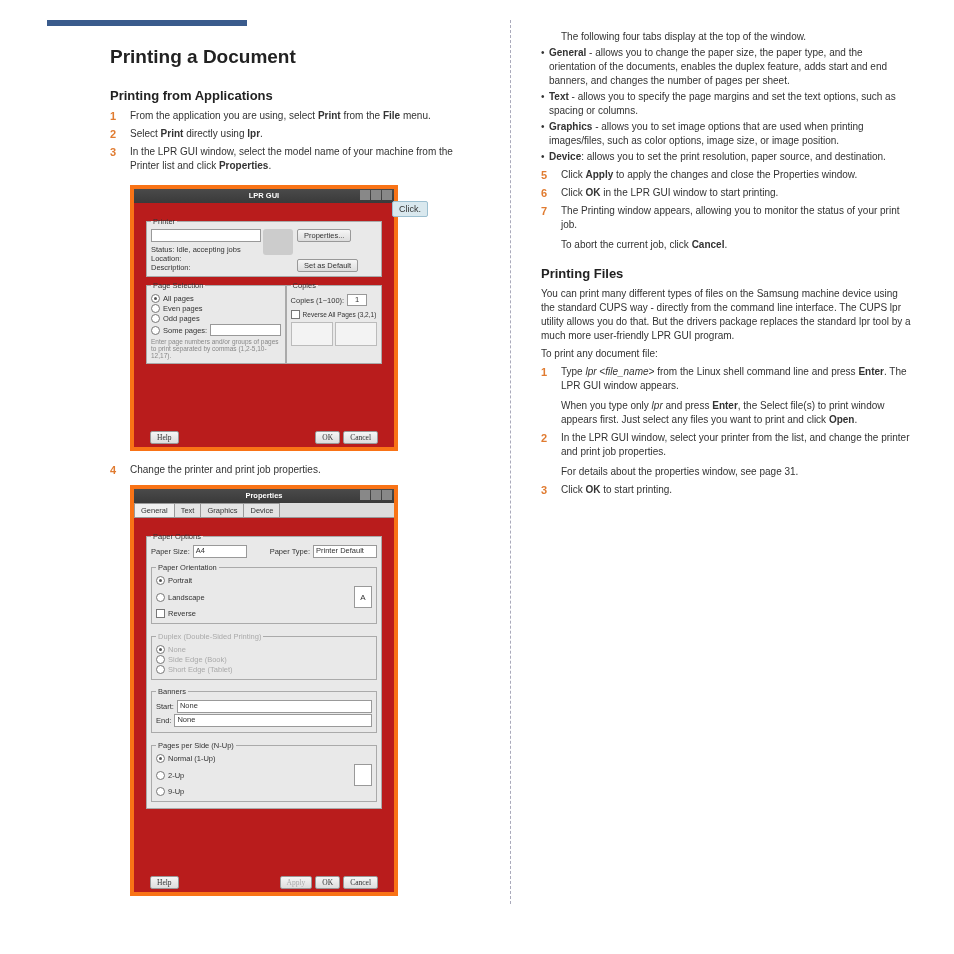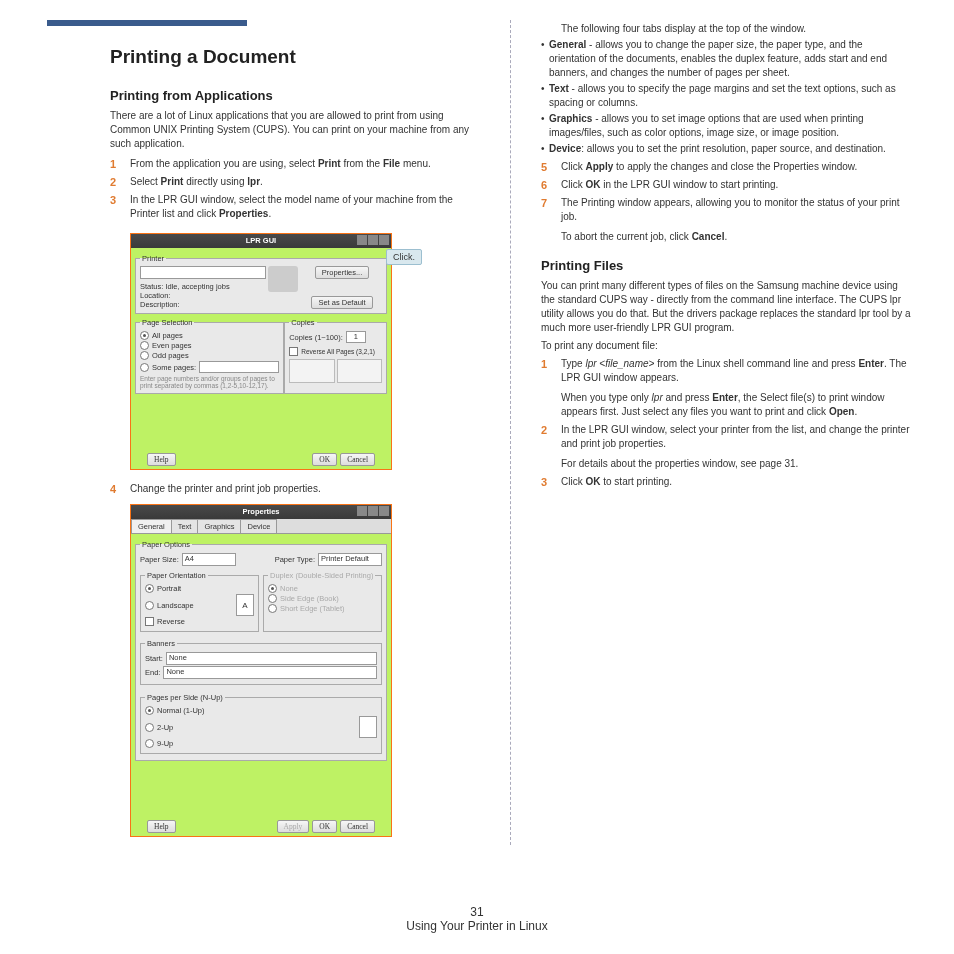--- a/index.html
+++ b/index.html
@@ -32,61 +32,61 @@
     margin-left: -63px;
     margin-bottom: 20px;
   }
   h1 { font-size: 19px; font-weight: bold; margin: 12px 0 20px 0; color:#222;}
   h2 { font-size: 13px; font-weight: bold; margin: 14px 0 6px 0; color:#222;}
   p { margin: 4px 0; line-height: 1.4; font-size:10px;}
   .intro { margin-bottom:6px; }
   ol.steps { list-style:none; padding:0; margin:4px 0; }
   ol.steps > li { padding-left: 20px; position:relative; margin:4px 0; line-height:1.4;}
   ol.steps > li .num { position:absolute; left:0; top:0; color:#e07b30; font-weight:bold; font-size:11px;}
-  .sub { margin-left:20px; line-height:1.4; margin-top:2px; margin-bottom:2px;}
+  .sub { margin-left:20px; line-height:1.4; margin-top:10px; margin-bottom:2px;}
   ul.bullets { list-style:none; padding:0; margin:2px 0 2px 0;}
   ul.bullets li { padding-left:8px; position:relative; margin:2px 0; line-height:1.4;}
   ul.bullets li::before { content:"•"; position:absolute; left:0; }
   .italic { font-style: italic; }
 
   
   .mock {
-    border:1px solid #f97316;
-    background:#bef264;
+    border:4px solid #f97316;
+    background:#b91c1c;
     font-size:7.5px;
     color:#333;
     position: relative;
     margin: 8px 0 8px 20px;
   }
   .mock .titlebar {
     background: linear-gradient(#4a4a4a,#3a3a3a);
     color:#fff;
     height:14px;
     line-height:14px;
     text-align:center;
     font-weight:bold;
     position:relative;
   }
   .mock .titlebar .winbtns { position:absolute; right:2px; top:1px; display:flex; gap:1px;}
   .mock .titlebar .winbtns span { width:10px; height:10px; background:#888; display:inline-block;}
-  .mock .body { padding:4px; }
+  .mock .body { padding:12px; }
   fieldset.fs { border:1px solid #aaa; margin:2px 0; padding:3px 4px 4px 4px; background:#e9e9e9;}
   fieldset.fs legend { font-size:7.5px; padding:0 2px;}
   .row { display:flex; align-items:center; gap:3px; margin:1px 0;}
   .grow { flex:1;}
   .mbtn { background:linear-gradient(#f6f6f6,#ddd); border:1px solid #999; padding:1px 6px; font-size:7.5px; border-radius:2px;}
   .mcombo { background:#fff; border:1px solid #999; height:11px;}
   .minput { background:#fff; border:1px solid #999; height:10px; }
   .radio { width:7px; height:7px; border:1px solid #777; border-radius:50%; display:inline-block; background:#fff; position:relative;}
   .radio.checked::after { content:""; position:absolute; width:3px; height:3px; background:#555; border-radius:50%; left:2px; top:2px;}
   .chk { width:7px; height:7px; border:1px solid #777; display:inline-block; background:#fff;}
   .mock-lpr { width:260px; }
   .printer-row { display:flex; gap:4px;}
   .printer-left { flex: 1.4;}
-  .printer-right { width:80px; display:flex; flex-direction:column; gap:3px; align-items:center;}
+  .printer-right { width:80px; display:flex; flex-direction:column; gap:3px; align-items:flex-start;}
   .mock .bottom { display:flex; justify-content:space-between; padding:3px 16px;font-family:Liberation Serif, serif; }
   .callout {
     position:absolute;
     background:#d9e8ee;
     border:1px solid #9cbfd0;
     padding:2px 6px;
     font-size:9px;
     border-radius:2px;
   }
   .mini-icon {
@@ -107,21 +107,20 @@
 </head>
 <body>
 
 <div class="page">
 
   <div class="column left" style="margin-left:80px;">
     <div class="topbar"></div>
     <h1>Printing a Document</h1>
 
     <h2>Printing from Applications</h2>
-    <p class="intro">There are a lot of Linux applications that you are allowed to print from using Common UNIX Printing System (CUPS). You can print on your machine from any such application.</p>
 
     <ol class="steps">
       <li><span class="num">1</span>
         <span>From the application you are using, select </span><b>Print</b><span> from the </span><b>File</b><span> menu.</span>
       </li>
       <li><span class="num">2</span>
         <span>Select </span><b>Print</b><span> directly using </span><b>lpr</b><span>.</span>
       </li>
       <li><span class="num">3</span>
         <span>In the LPR GUI window, select the model name of your machine from the Printer list and click </span><b>Properties</b><span>.</span>
@@ -231,21 +230,21 @@
       <div class="body">
         <fieldset class="fs">
             <legend>Paper Options</legend>
           <div class="row">
             <span>Paper Size:</span>
             <span class="mcombo" style="width:50px;padding-left:2px;">A4</span>
             <span style="flex:1"></span>
             <span>Paper Type:</span>
             <span class="mcombo" style="width:60px;padding-left:2px;">Printer Default</span>
           </div>
-          <div class="props-grid" style="margin-top:3px;">
+          <div class="props-grid" style="margin-top:3px;flex-direction:column;">
             <fieldset class="fs props-col">
                 <legend>Paper Orientation</legend>
               <div class="row">
                   <span class="radio checked"></span>
                   <span>Portrait</span>
                 </div>
               <div class="row">
                   <span class="radio"></span>
                   <span>Landscape</span>
                   <span style="flex:1"></span>

